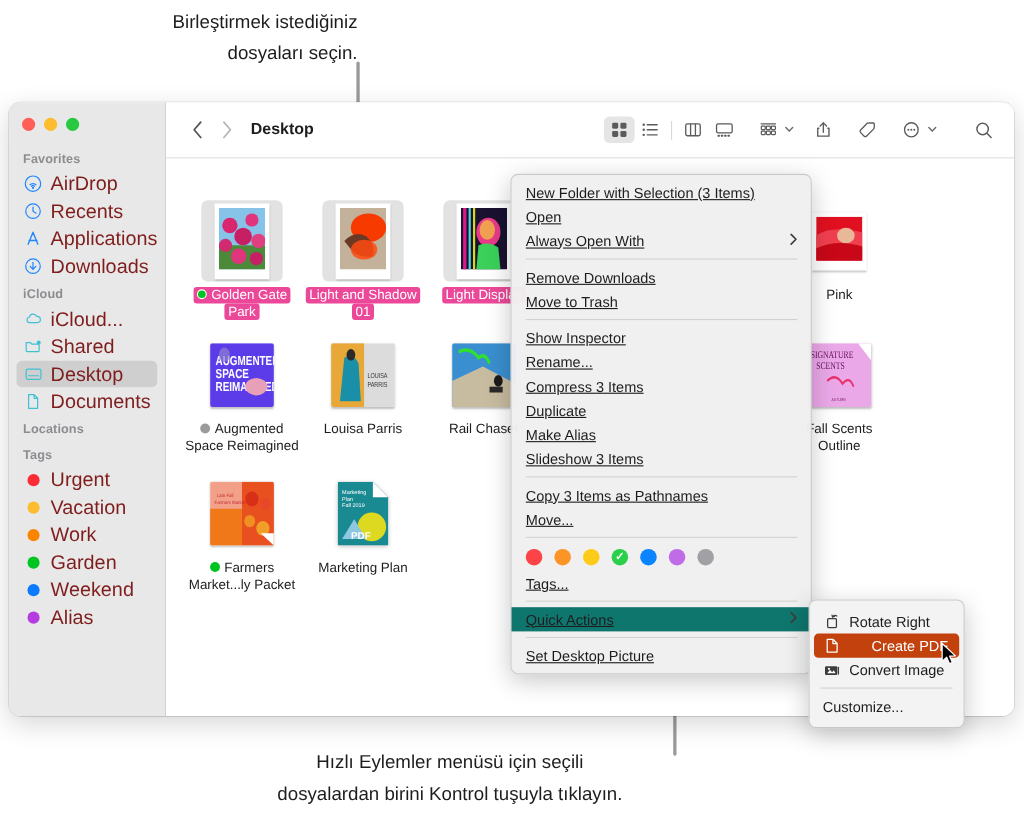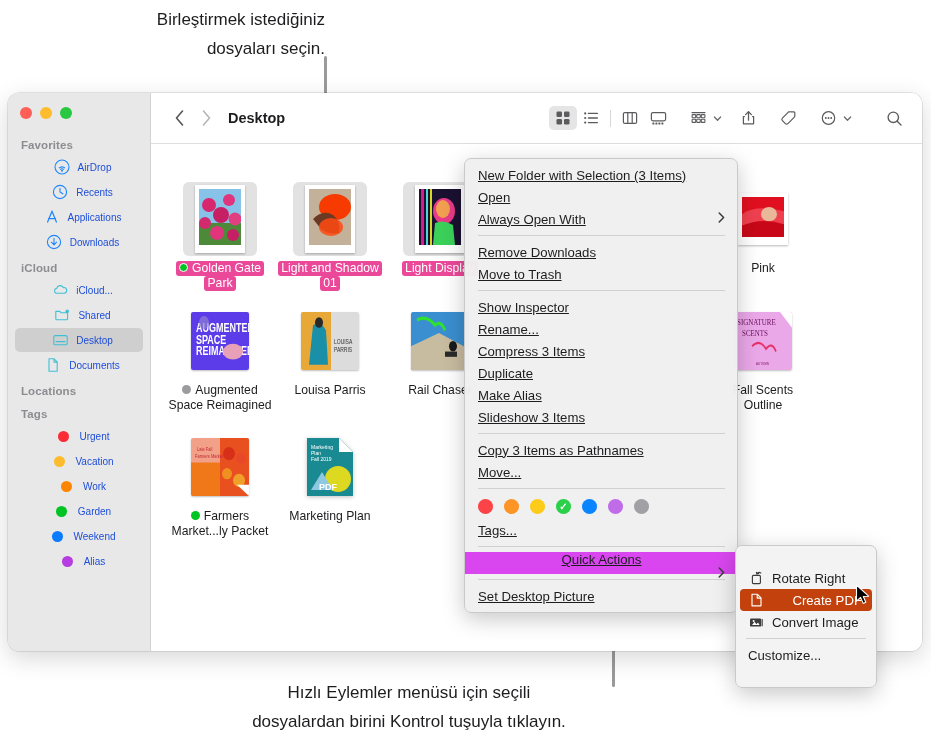--- a/index.html
+++ b/index.html
@@ -83,24 +83,23 @@
     padding: 7px 10px 4px 13px;
     letter-spacing: 0.1px;
   }
   .sb-item {
     display: flex;
     align-items: center;
     height: 24px;
     margin: 0 7px 1px 7px;
     padding-left: 6px;
     border-radius: 5px;
-    font-size: 10px;
-    color: #1d4ed8;
+    font-size: 18px;
+    color: #7f1d1d;
     cursor: default;
-    justify-content: center;
   }
   .sb-item.selected { background: #d0cfcf; }
   .sb-ico {
     width: 18px; height: 18px;
     margin-right: 7px;
     display: flex; align-items: center; justify-content: center;
     flex: 0 0 18px;
   }
   .sb-ico svg { display: block; }
   .dot { width: 11px; height: 11px; border-radius: 50%; }
@@ -218,21 +217,21 @@
   .mi {
     height: 22px;
     display: flex;
     align-items: center;
     padding: 0 12px 0 13px;
     white-space: nowrap;
     cursor: default;
     text-decoration: underline;
   }
   .mi .arr { margin-left: auto; font-size: 12px; color: #3c3c3e; }
-  .mi.hl { background: #d946ef; flex-direction: column; }
+  .mi.hl { background: #0f766e; }
   .msep {
     height: 1px;
     background: #d2d1d1;
     margin: 5px 12px 5px 13px;
   }
   #tagrow {
     display: flex;
     gap: 11px;
     padding: 5px 13px 5px 13px;
     align-items: center;
@@ -247,21 +246,21 @@
 
   
   #submenu {
     position: absolute;
     left: 735px; top: 545px;
     width: 140px;
     background: rgba(243,243,243,0.98);
     border: 0.5px solid #c9c9c9;
     border-radius: 7px;
     box-shadow: 0 6px 22px rgba(0,0,0,0.22);
-    padding: 21px 0;
+    padding: 8px 0;
     z-index: 60;
     font-size: 13.2px;
     color: #1d1d1f;
   }
   .smi {
     height: 22px;
     display: flex;
     align-items: center;
     padding: 0 10px 0 8px;
     margin: 0 4px;

